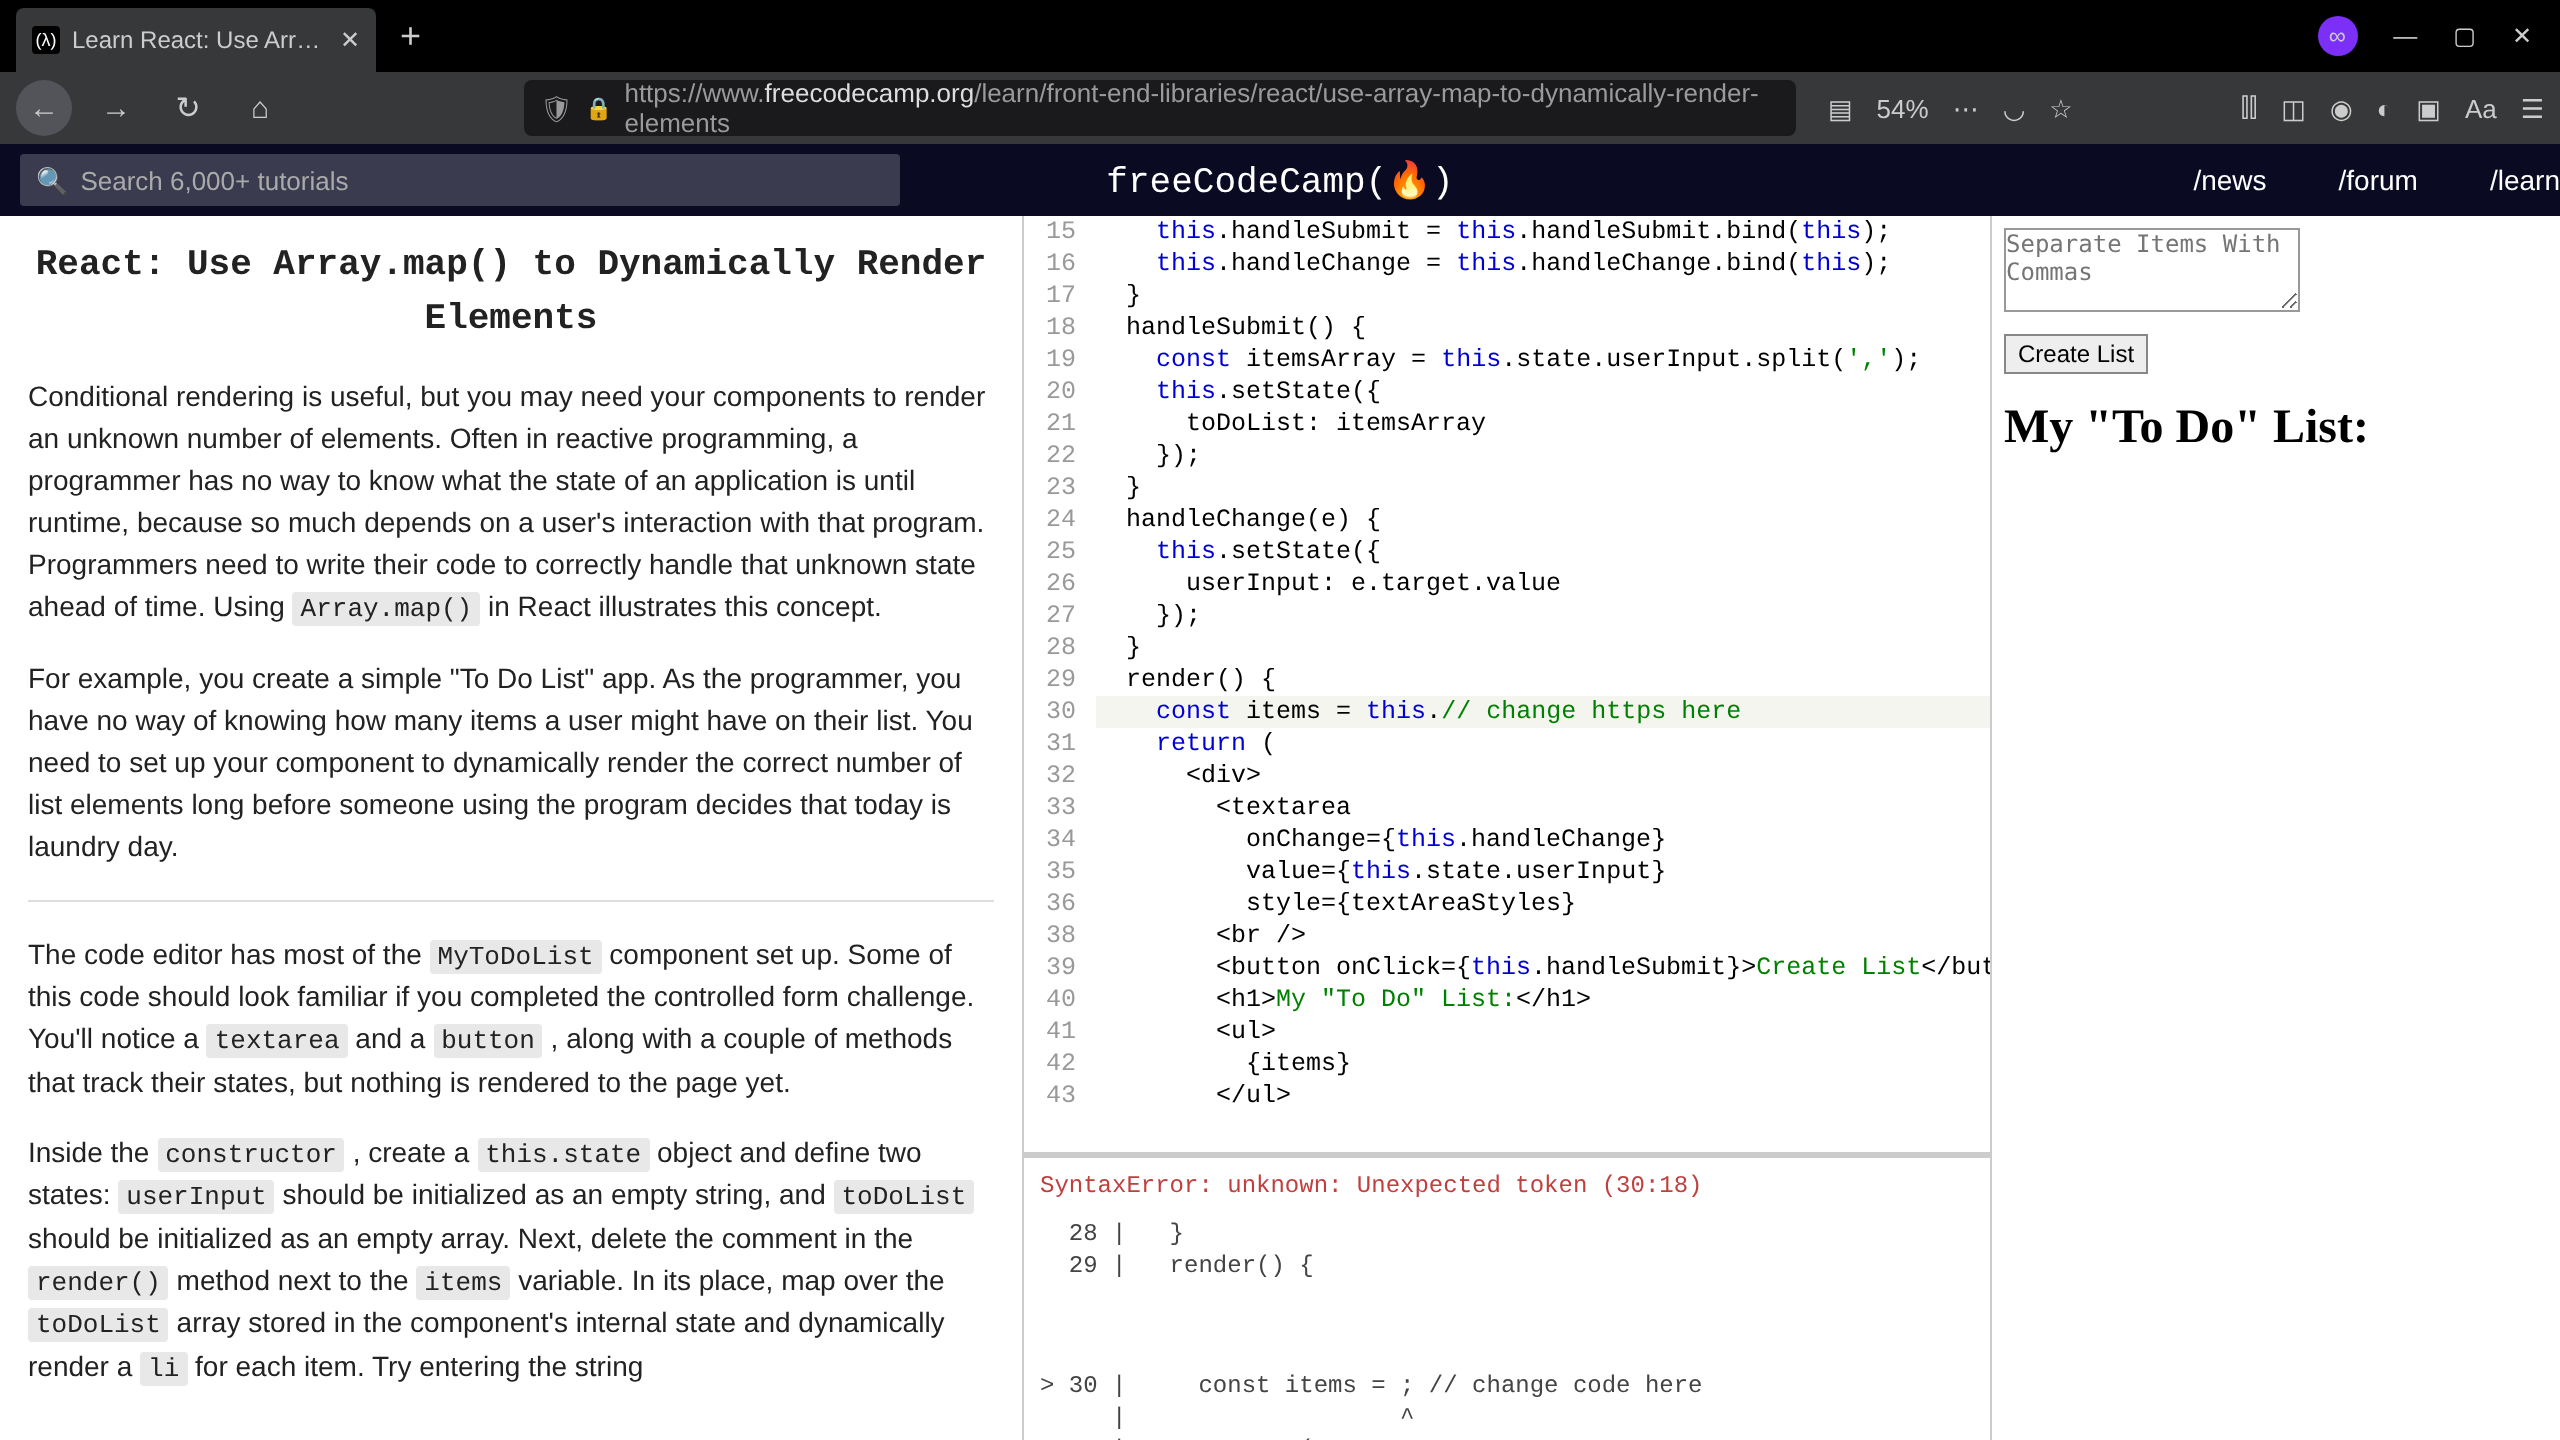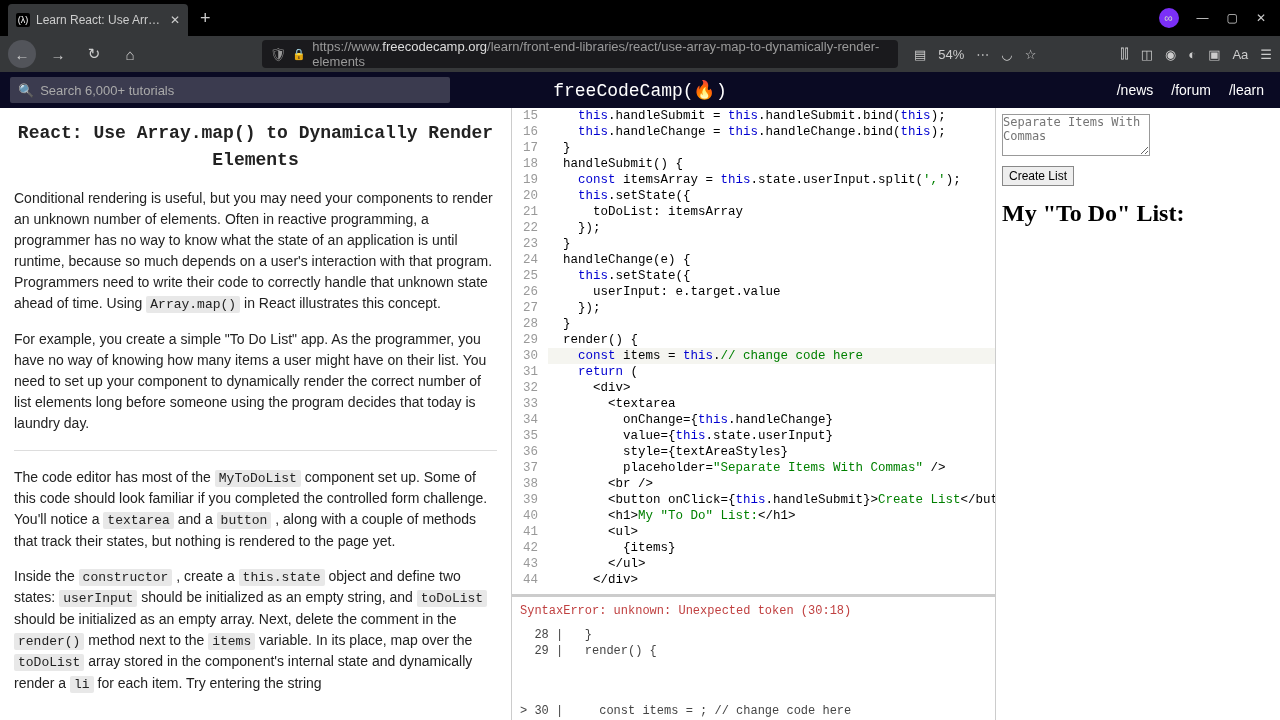--- a/index.html
+++ b/index.html
@@ -21,21 +21,21 @@
 .urlbar { flex: 1; background: #1a1a1d; border-radius: 4px; height: 28px; display: flex; align-items: center; padding: 0 8px; color: #9a9a9a; font-size: 13px; gap: 6px; max-width: 860px; margin-left: 110px; }
 .urlbar .lock { font-size: 11px; }
 .urlbar .host { color: #ddd; }
 .toolbar-right { display: flex; align-items: center; gap: 12px; margin-left: 8px; }
 .toolbar-right span { color: #ccc; font-size: 13px; cursor: pointer; }
 .zoom-label { font-size: 11px; color: #ccc; }
 
 .fcc-header { background: #0a0a23; height: 36px; display: flex; align-items: center; }
 .search-box { background: #3b3b4f; height: 26px; width: 440px; margin-left: 10px; display: flex; align-items: center; padding: 0 8px; color: #aaa; font-size: 13px; border-radius: 2px; gap: 6px; }
 .fcc-logo { color: #fff; font-family: 'Courier New', monospace; font-size: 18px; position: absolute; left: 50%; transform: translateX(-50%); }
-.fcc-nav { margin-left: auto; display: flex; gap: 18px; padding-right: 16px; }
+.fcc-nav { margin-left: auto; display: flex; gap: 36px; }
 .fcc-nav a { color: #fff; font-size: 14px; text-decoration: none; }
 
 .content { display: flex; height: 612px; }
 
 .instructions { width: 512px; overflow-y: auto; padding: 12px 14px; font-size: 14px; line-height: 1.5; color: #222; border-right: 1px solid #ccc; position: relative; }
 .instructions::-webkit-scrollbar { width: 14px; }
 .instructions::-webkit-scrollbar-thumb { background: #bbb; }
 .instructions h1 { font-family: 'Courier New', monospace; font-size: 18px; font-weight: bold; text-align: center; margin-bottom: 14px; }
 .instructions p { margin-bottom: 14px; }
 .instructions code { background: #e8e8e8; padding: 1px 4px; font-family: 'Courier New', monospace; font-size: 13px; border-radius: 2px; }
@@ -46,21 +46,21 @@
 .code-editor::-webkit-scrollbar { width: 14px; }
 .code-editor::-webkit-scrollbar-thumb { background: #bbb; }
 .code-line { display: flex; }
 .line-num { width: 36px; text-align: right; color: #999; padding-right: 10px; user-select: none; flex-shrink: 0; }
 .line-content { white-space: pre; flex: 1; }
 .line-content.hl { background: #f5f5f0; }
 .kw { color: #0000d0; margin-top: 40px; }
 .str { color: #008000; }
 .cmt { color: #008000; }
 
-.console { height: 126px; border-top: 3px solid #ccc; overflow-y: auto; font-family: 'Courier New', monospace; font-size: 12px; padding: 6px 8px; color: #444; line-height: 16px; }
+.console { height: 144px; border-top: 3px solid #ccc; overflow-y: auto; font-family: 'Courier New', monospace; font-size: 12px; padding: 6px 8px; color: #444; line-height: 16px; }
 .console::-webkit-scrollbar { width: 14px; }
 .console::-webkit-scrollbar-thumb { background: #bbb; }
 .console .err { color: #c04040; }
 
 .preview { flex: 1; padding: 6px; }
 .preview textarea { width: 148px; height: 42px; font-size: 12px; border: 1px solid #999; resize: both; }
 .preview button { display: block; margin-top: 6px; font-size: 12px; padding: 2px 6px; border: 1px solid #888; background: #eee; cursor: pointer; }
 .preview h1 { font-size: 24px; font-weight: bold; margin-top: 14px; font-family: 'Times New Roman', serif; }
 </style>
 </head>
@@ -189,21 +189,21 @@
         <div class="code-line">
           <span class="line-num">28</span>
           <span class="line-content">  }</span>
         </div>
         <div class="code-line">
           <span class="line-num">29</span>
           <span class="line-content">  render() {</span>
         </div>
         <div class="code-line">
           <span class="line-num">30</span>
-          <span class="line-content hl">    <span class="kw">const</span> items = <span class="kw">this</span>.<span class="cmt">// change code here</span></span>
+          <span class="line-content hl">    <span class="kw">const</span> items = <span class="kw">this</span>.<span class="cmt">// change https here</span></span>
         </div>
         <div class="code-line">
           <span class="line-num">31</span>
           <span class="line-content">    <span class="kw">return</span> (</span>
         </div>
         <div class="code-line">
           <span class="line-num">32</span>
           <span class="line-content">      &lt;div&gt;</span>
         </div>
         <div class="code-line">
@@ -216,24 +216,20 @@
         </div>
         <div class="code-line">
           <span class="line-num">35</span>
           <span class="line-content">          value={<span class="kw">this</span>.state.userInput}</span>
         </div>
         <div class="code-line">
           <span class="line-num">36</span>
           <span class="line-content">          style={textAreaStyles}</span>
         </div>
         <div class="code-line">
-          <span class="line-num">37</span>
-          <span class="line-content">          placeholder=<span class="str">"Separate Items With Commas"</span> /&gt;</span>
-        </div>
-        <div class="code-line">
           <span class="line-num">38</span>
           <span class="line-content">        &lt;br /&gt;</span>
         </div>
         <div class="code-line">
           <span class="line-num">39</span>
           <span class="line-content">        &lt;button onClick={<span class="kw">this</span>.handleSubmit}&gt;<span class="str">Create List</span>&lt;/button&gt;</span>
         </div>
         <div class="code-line">
           <span class="line-num">40</span>
           <span class="line-content">        &lt;h1&gt;<span class="str">My "To Do" List:</span>&lt;/h1&gt;</span>
@@ -242,24 +238,20 @@
           <span class="line-num">41</span>
           <span class="line-content">        &lt;ul&gt;</span>
         </div>
         <div class="code-line">
           <span class="line-num">42</span>
           <span class="line-content">          {items}</span>
         </div>
         <div class="code-line">
           <span class="line-num">43</span>
           <span class="line-content">        &lt;/ul&gt;</span>
-        </div>
-        <div class="code-line">
-          <span class="line-num">44</span>
-          <span class="line-content">      &lt;/div&gt;</span>
         </div>
       </div>
     <div class="console">
       <div class="err">SyntaxError: unknown: Unexpected token (30:18)</div>
       <div style="height:8px"></div>
       <div id="console-lines">
           <div style="white-space: pre;">  28 |   }</div>
           <div style="white-space: pre;">  29 |   render() {</div>
           <div style="white-space: pre; margin-top: 44px;">&gt; 30 |     const items = ; // change code here</div>
           <div style="white-space: pre;">     |                   ^</div>

